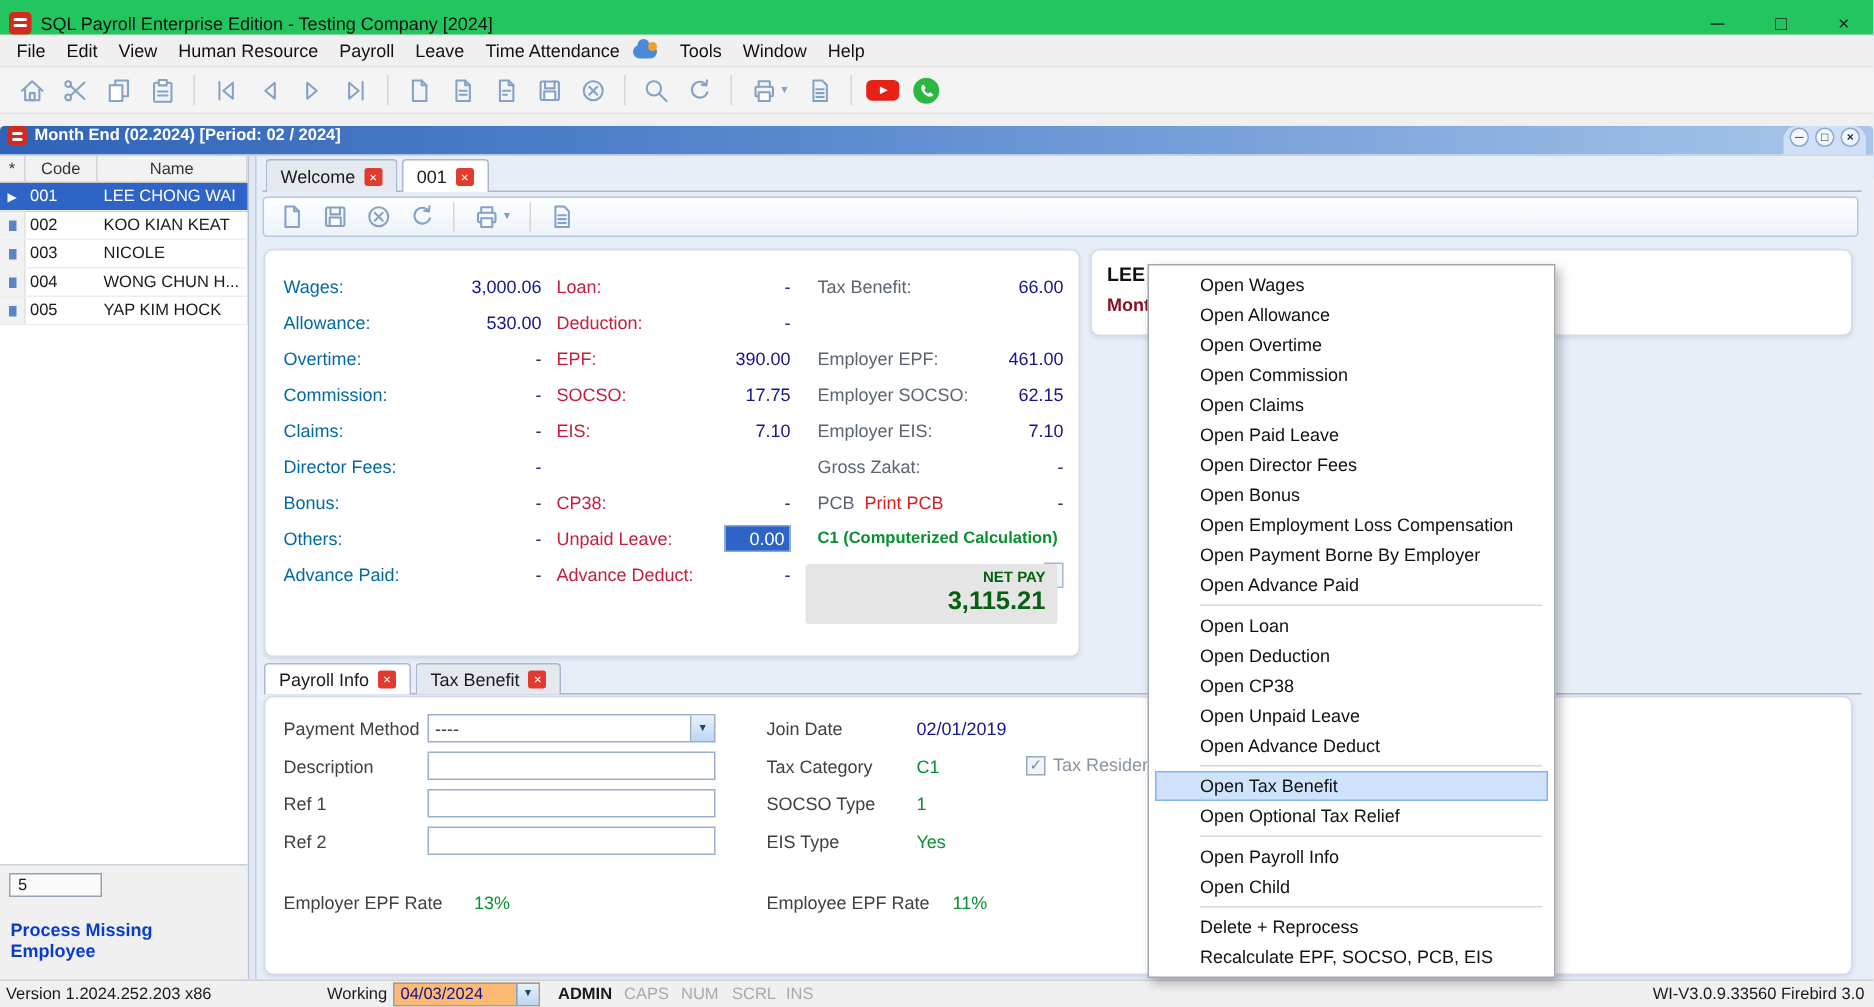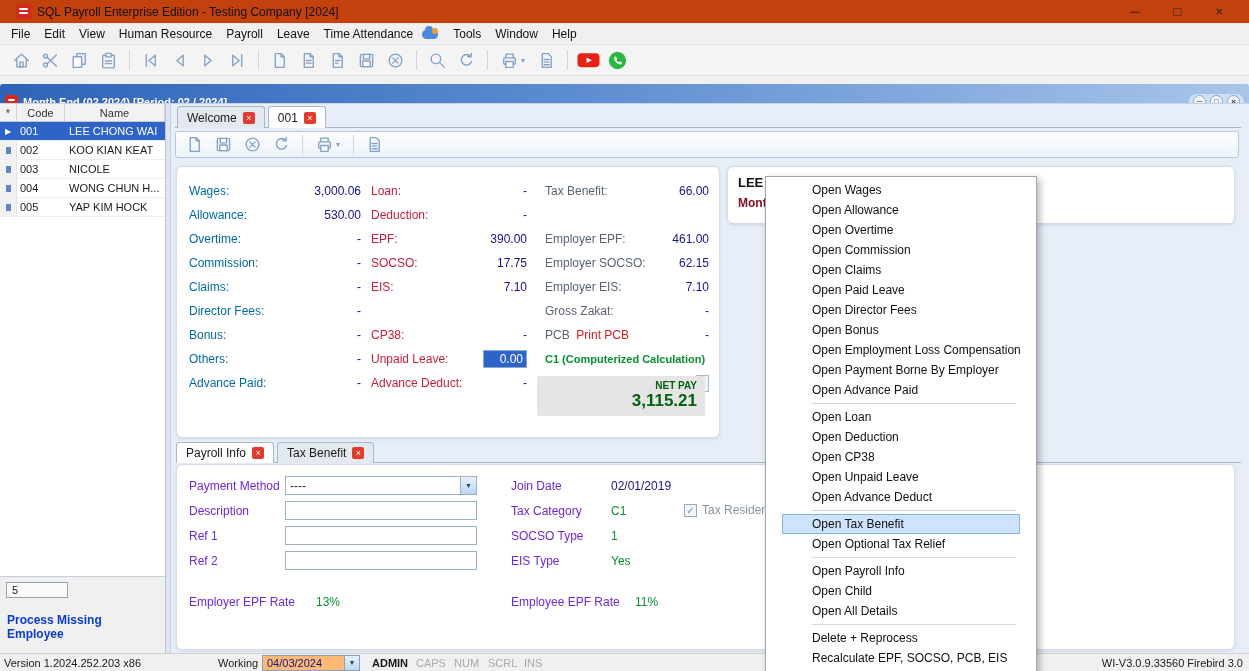--- a/index.html
+++ b/index.html
@@ -1,41 +1,41 @@
 <!DOCTYPE html>
 <html><head>
 <meta charset="utf-8">
 <style>
 *{margin:0;padding:0;box-sizing:border-box}
 html,body{width:1249px;height:671px}
 body{font-family:"Liberation Sans",sans-serif;font-size:12px;color:#1a1a1a;background:#f0f0f0;position:relative;overflow:hidden}
 
 
-.titlebar{position:absolute;top:0;left:0;right:0;height:24px;background:#c2410c;display:flex;align-items:center;padding:0 16px;border-bottom:1px solid #e6e6e6}
+.titlebar{position:absolute;top:0;left:0;right:0;height:24px;background:#22c55e;display:flex;align-items:flex-end;padding:0 6px;border-bottom:1px solid #e6e6e6}
 .logo{width:15px;height:15px;background:#d42a1e;border-radius:3px;margin-right:6px;position:relative;flex:0 0 auto}
 .logo::before{content:"";position:absolute;left:3px;top:4px;right:3px;height:2px;background:#fff;border-radius:1px;box-shadow:0 4px 0 #fff}
 .logo.sm{width:13px;height:13px}
 .title-text{font-size:12px;color:#111}
 .win-controls{margin-left:auto;display:flex;gap:34px;padding-right:10px;color:#222;font-size:13px}
 .menubar{position:absolute;top:24px;left:0;right:0;height:21px;background:#f0f0f0;display:flex;align-items:center;padding:0 4px;border-bottom:1px solid #e2e2e2}
 .menu-item{padding:2px 7px;color:#111}
 .cloud{width:16px;height:9px;background:#4a8ad8;border-radius:8px;position:relative;margin:0 8px 0 2px}
 .cloud::before{content:"";position:absolute;left:3px;top:-4px;width:8px;height:8px;background:#4a8ad8;border-radius:50%}
 .cloud::after{content:"";position:absolute;right:0;top:-2px;width:6px;height:6px;background:#f0a030;border-radius:50%}
 .toolbar{position:absolute;top:45px;left:0;right:0;height:31px;background:#f4f4f4;display:flex;align-items:center;padding:0 8px;gap:2px;border-bottom:1px solid #e0e0e0}
 .tbtn{width:27px;height:26px;display:flex;align-items:center;justify-content:center;border-radius:3px}
 .tbtn svg{width:19px;height:19px}
 .ico *{stroke:#84a2c6;fill:none;stroke-width:1.3;stroke-linecap:round;stroke-linejoin:round}
 .fillw{fill:#fff}
 .brand *{stroke:none}
 .tsep{width:1px;height:20px;background:#d6d6d6;margin:0 5px}
 .ddarrow{font-size:7px;color:#84a2c6;margin-left:1px}
 
 
-.mdi-bar{position:absolute;top:84px;left:0;right:0;height:35px;background:linear-gradient(90deg,#2f63b8,#5b8bd0 45%,#a8c6ea);display:flex;align-items:center;padding:0 5px;color:#fff;font-weight:bold;font-size:11px;border-radius:3px 3px 0 0}
+.mdi-bar{position:absolute;top:84px;left:0;right:0;height:35px;background:linear-gradient(90deg,#2f63b8,#5b8bd0 45%,#a8c6ea);display:flex;padding:0 5px;color:#fff;font-weight:bold;font-size:11px;border-radius:3px 3px 0 0}
 .mdi-bar .logo{margin-right:5px}
 .mdi-controls{margin-left:auto;background:#cfe0f6;border-radius:9px;padding:1px 4px;display:flex;gap:4px}
 .mdi-controls span{width:13px;height:13px;border-radius:50%;background:#f2f7fe;border:1px solid #8aa8cc;color:#234;font-size:8px;line-height:11px;text-align:center;font-weight:bold}
 .content{position:absolute;top:103px;left:0;right:0;bottom:18px;background:#e8eef7;border-top:1px solid #c8d4e4}
 
 
 .emp-panel{position:absolute;left:0;top:0;bottom:0;width:166px;background:#fff;border-right:1px solid #b8c4d4;display:flex;flex-direction:column}
 .grid-head{display:flex;height:18px;background:#f2f2f2;border-bottom:1px solid #c8c8c8;font-size:11px;color:#333}
 .gh{border-right:1px solid #d4d4d4;display:flex;align-items:center;justify-content:center}
 .gh.m{width:17px}.gh.c{width:48px}.gh.n{flex:1}
@@ -82,42 +82,42 @@
 .npv{font-size:17px;color:#056010;font-weight:bold}
 
 .emp-card{position:absolute;left:556px;top:62px;right:6px;height:58px;padding:8px 10px}
 .emp-name{font-weight:bold;font-size:13px;color:#111}
 .emp-period{font-weight:bold;color:#8a1020;margin-top:6px}
 
 
 .detail-tabs{position:absolute;top:338px;left:5px;right:0;height:21px;display:flex;gap:3px;border-bottom:1px solid #aab8cc}
 .detail-tabs .tab{height:21px}
 .detail-card{position:absolute;top:360px;left:5px;right:6px;bottom:3px}
-.fl{position:absolute;font-size:12px;color:#6d28d9}
+.fl{position:absolute;font-size:12px;color:#404040}
 .input{position:absolute;height:19px;border:1px solid #9ab0c8;background:#fff;font-size:12px;padding:0 3px;font-family:inherit;color:#14148c}
 .combo{position:absolute;height:19px;border:1px solid #9ab0c8;background:#fff;display:flex}
 .combo-txt{flex:1;padding:2px 4px;color:#333}
 .combo-btn{width:16px;background:linear-gradient(#e8f1fc,#bcd6f2);border-left:1px solid #9ab0c8;font-size:7px;color:#246;text-align:center;line-height:17px}
 .fval{position:absolute;font-weight:normal}
 .green{color:#089030}
 .navy{color:#14148c}
 .chk{position:absolute;display:flex;align-items:center;gap:5px;color:#8a94a0}
 .chk-box{width:13px;height:13px;border:1px solid #9aa8b8;background:#f2f5f8;color:#7a88a0;font-size:10px;line-height:12px;text-align:center}
 .chk-box::before{content:"✓"}
 
 
 .statusbar{position:absolute;left:0;right:0;bottom:0;height:18px;background:#f0f0f0;border-top:1px solid #d0d0d0;font-size:11px}
 .sb{position:absolute;top:3px;white-space:nowrap}
 .sdate{position:absolute;left:262px;top:1px;width:98px;height:16px;border:1px solid #8aa0bc;background:#fdba74;display:flex}
 .sdate .txt{flex:1;padding:1px 4px;color:#14148c}
 .sdate .btn{width:15px;background:linear-gradient(#e8f1fc,#bcd6f2);border-left:1px solid #8aa0bc;font-size:7px;color:#246;text-align:center;line-height:14px}
 .dim{color:#aaa}
 
 
-.ctx{position:absolute;left:765px;top:176px;width:272px;background:#fff;border:1px solid #a0a6b0;box-shadow:3px 3px 7px rgba(0,0,0,.28);z-index:60;padding:3px 16px}
+.ctx{position:absolute;left:765px;top:176px;width:272px;background:#fff;border:1px solid #a0a6b0;box-shadow:3px 3px 7px rgba(0,0,0,.28);z-index:60;padding:3px 4px}
 .cmi{height:20px;line-height:20px;padding-left:30px;font-size:12px;color:#101010;white-space:nowrap}
 .cmi.hl{background:#cfe4fc;outline:1px solid #84b4ea;outline-offset:-1px}
 .csep{height:1px;background:#d8d8d8;margin:3px 4px 3px 30px}
 </style>
 </head>
 <body>
 
 <div class="titlebar">
   <div class="logo"></div>
   <span class="title-text">SQL Payroll Enterprise Edition - Testing Company [2024]</span>
@@ -570,17 +570,16 @@
   <div class="cmi">Open Deduction</div>
   <div class="cmi">Open CP38</div>
   <div class="cmi">Open Unpaid Leave</div>
   <div class="cmi">Open Advance Deduct</div>
   <div class="csep"></div>
   <div class="cmi hl">Open Tax Benefit</div>
   <div class="cmi">Open Optional Tax Relief</div>
   <div class="csep"></div>
   <div class="cmi">Open Payroll Info</div>
   <div class="cmi">Open Child</div>
-  <div class="cmi">Open All Details</div>
   <div class="csep"></div>
   <div class="cmi">Delete + Reprocess</div>
   <div class="cmi">Recalculate EPF, SOCSO, PCB, EIS</div>
 </div>
 
 </body></html>

